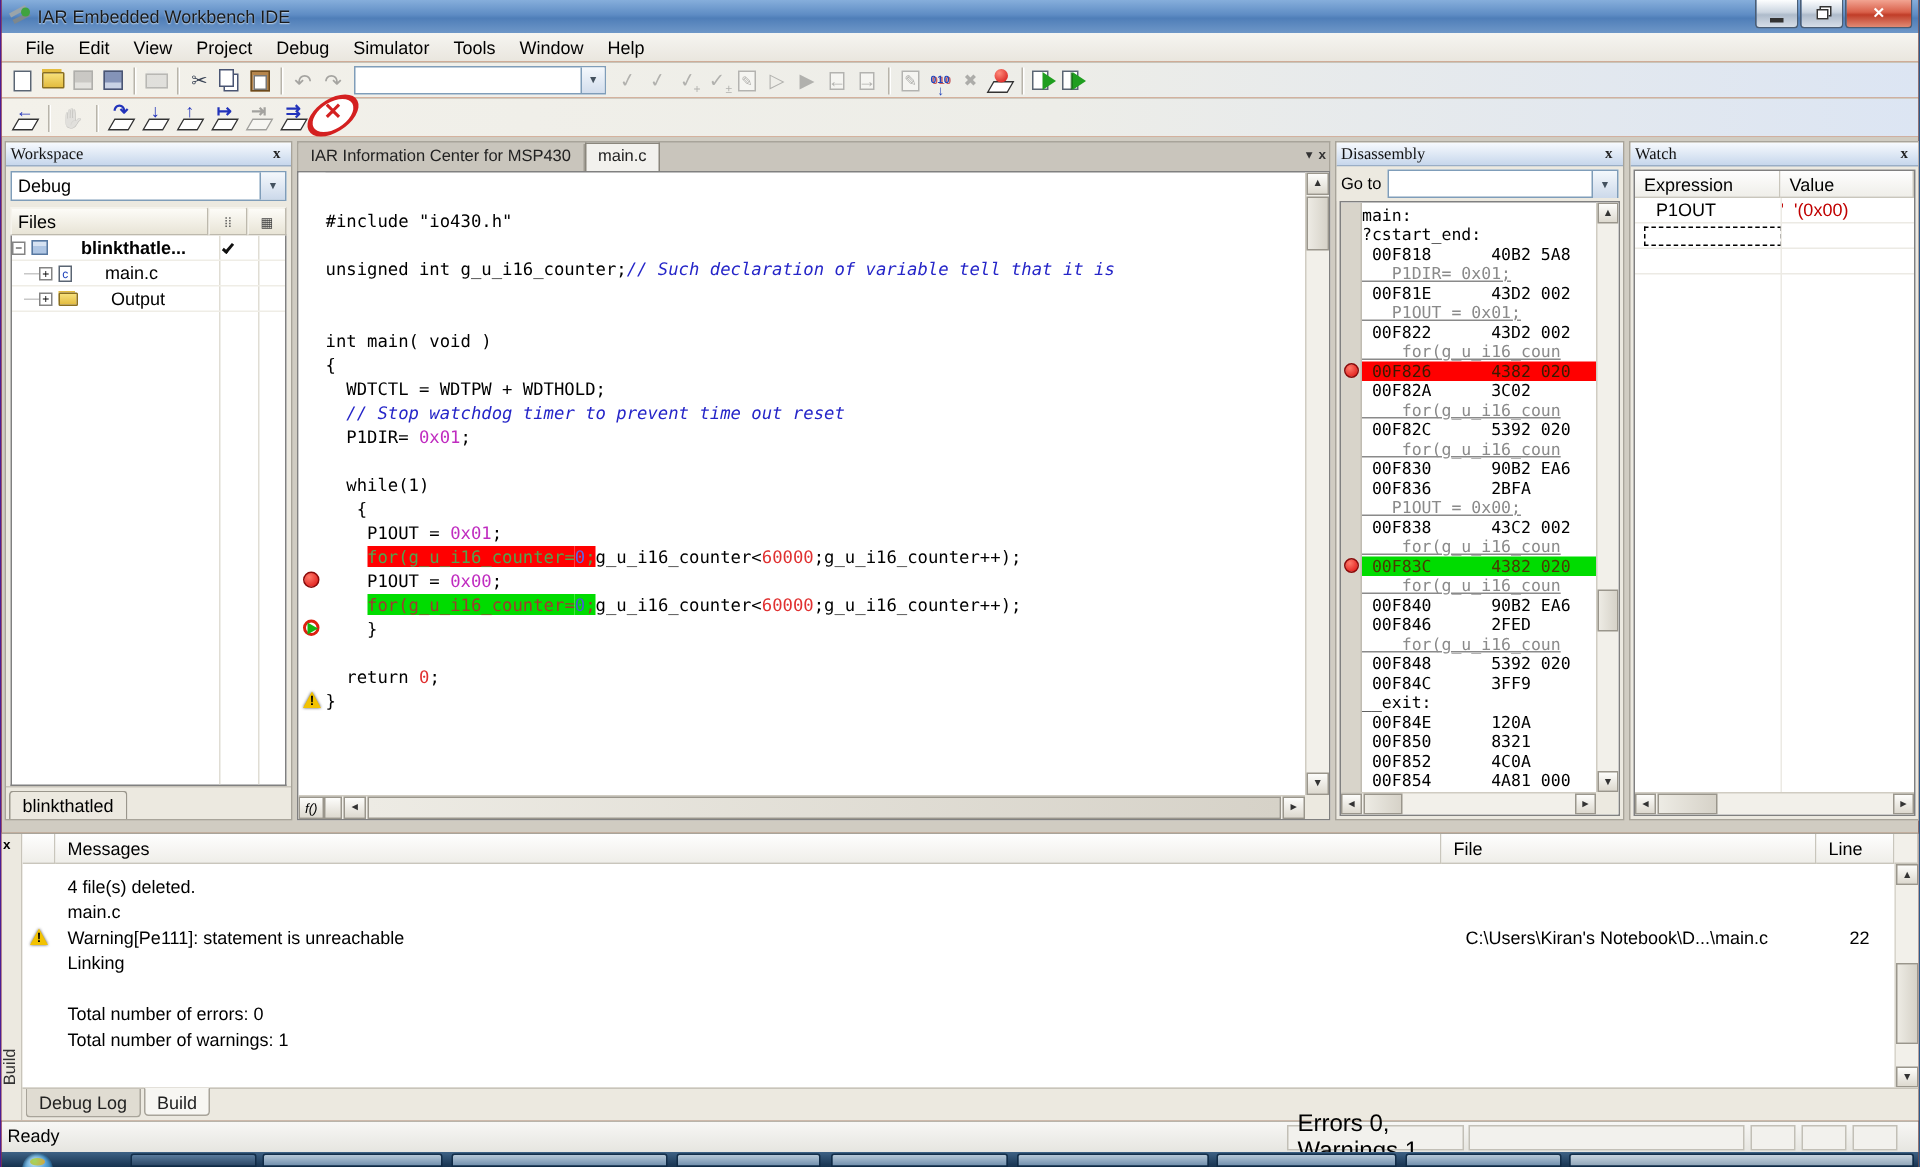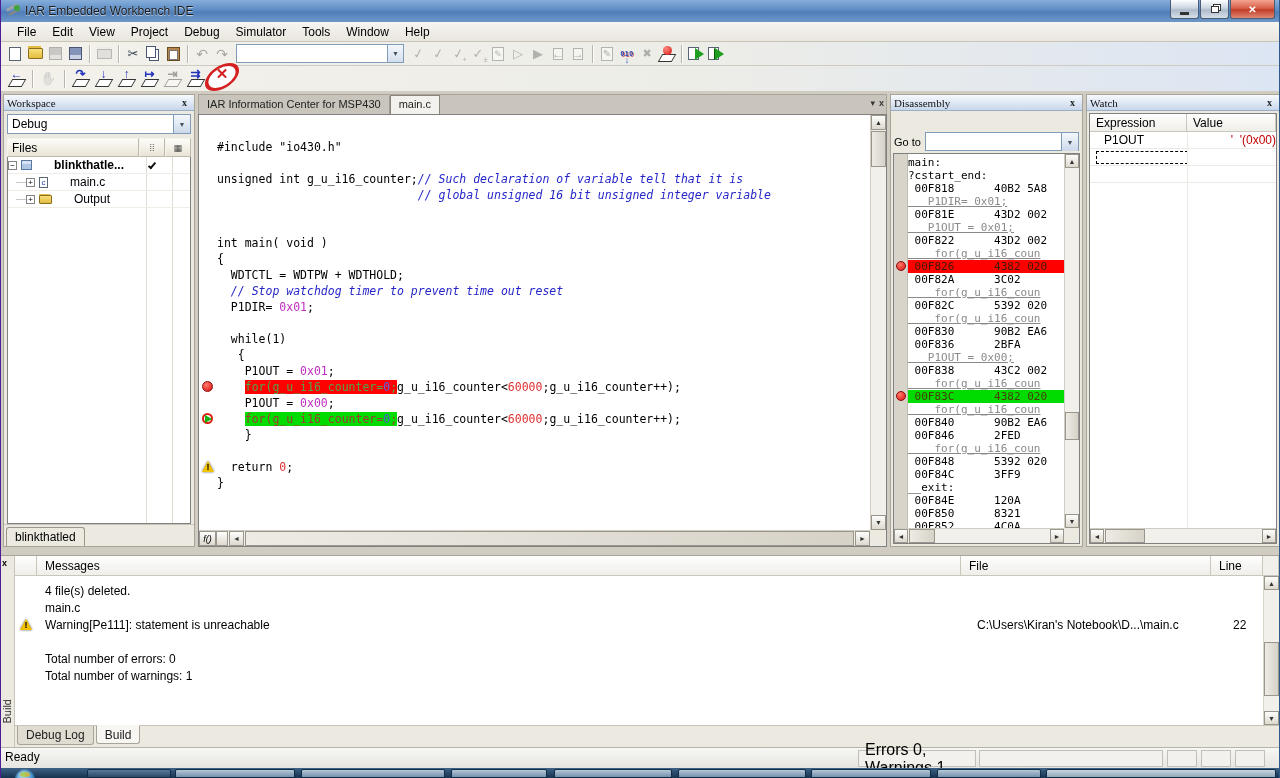--- a/index.html
+++ b/index.html
@@ -155,21 +155,21 @@
   .sb-btn{position:absolute;width:15px;height:15px;background:linear-gradient(#FDFDFB,#DDD9CF);border:1px solid #9A968C;
     display:flex;align-items:center;justify-content:center;font-size:7px;color:#333;}
   .sb-thumb{position:absolute;background:linear-gradient(90deg,#EDEBE4,#D6D2C8);border:1px solid #9A968C;}
   .sb-h{position:absolute;left:0;right:0;bottom:0;height:16px;background:#F2F0EA;border-top:1px solid #D0CCC2;}
   .corner{position:absolute;right:0;bottom:0;width:16px;height:16px;background:#ECE9E0;}
   .fn-btn{position:absolute;left:0;bottom:0;width:17px;height:15px;background:linear-gradient(#FDFDFB,#DDD9CF);border:1px solid #9A968C;
     font-size:9px;font-style:italic;display:flex;align-items:center;justify-content:center;}
 
   
   .dis-pane{left:889px;top:2px;width:193px;height:453px;}
-  .goto-row{height:23px;display:flex;align-items:center;padding:2px 3px;gap:4px;background:#ECE9E0;margin-top:19px;}
+  .goto-row{height:23px;display:flex;align-items:center;padding:2px 3px;gap:4px;background:#ECE9E0;}
   .goto-row .goto-label{font-size:11px;}
   .goto-row .combo{flex:1;height:19px;}
   .dis-body{flex:1;position:relative;background:#FFF;border:1px solid #808080;margin:0 2px 2px 2px;overflow:hidden;}
   .dis-margin{position:absolute;left:0;top:0;bottom:15px;width:14px;background:#D8D4CA;border-right:1px solid #C0BCB2;z-index:2;}
   .dis-rows{position:absolute;left:14px;top:0;right:15px;bottom:15px;overflow:hidden;padding-top:2px;
     font-family:"DejaVu Sans Mono","Liberation Mono",monospace;font-size:11px;line-height:13px;}
   .dis-row{height:13px;white-space:pre;}
   .dr-l{color:#000;}
   .dr-i{color:#000;}
   .dr-s{color:#8A8A8A;text-decoration:underline;}
@@ -180,21 +180,21 @@
   
   .watch-pane{left:1085px;top:2px;width:194px;height:453px;}
   .watch-body{flex:1;position:relative;background:#FFF;border:1px solid #808080;margin:2px;overflow:hidden;}
   .watch-header{display:flex;height:18px;}
   .wh-cell{background:linear-gradient(#FEFEFE,#EFEEE9);border-right:1px solid #C9C6BC;border-bottom:1px solid #C9C6BC;
     font-size:12px;display:flex;align-items:center;padding-left:6px;}
   .wh-exp{width:97px;}
   .wh-val{flex:1;}
   .watch-row{display:flex;height:17px;border-bottom:1px solid #ECEAE4;font-size:12px;align-items:center;}
   .wr-exp{width:97px;padding-left:14px;}
-  .wr-val{flex:1;color:#C00000;white-space:pre;margin-left:44px;}
+  .wr-val{flex:1;color:#C00000;white-space:pre;}
   .watch-sel{position:absolute;left:6px;top:37px;width:92px;height:13px;border:1px dashed #000;}
   .watch-grid-line{position:absolute;top:18px;bottom:15px;left:97px;width:1px;background:#ECEAE4;}
 
   
   .build-panel{position:absolute;left:0;top:555px;width:100%;height:192px;background:#ECE9E0;border-top:1px solid #A8A49A;}
   .rail{position:absolute;left:0;top:0;bottom:0;width:14px;background:#ECE9E0;border-right:1px solid #C8C4BA;}
   .rail-x{position:absolute;left:1px;top:2px;font-size:9px;font-weight:bold;}
   .rail-label{position:absolute;left:0px;bottom:24px;writing-mode:vertical-rl;transform:rotate(180deg);font-size:11px;color:#333;}
   .msg-area{position:absolute;left:14px;top:0;right:0;bottom:22px;background:#FFF;overflow:hidden;}
   .msg-header{display:flex;height:20px;}
@@ -379,21 +379,20 @@
         <div class="ed-margin" id="ed-margin">
             <div class="mi mi-bp" style="top: 266px;"></div>
             <div class="mi mi-cur" style="top: 298px;"></div>
             <div class="mi mi-warn" style="top: 346px;"></div>
           </div>
         <div class="code" id="code">
             <div class="code-line"></div>
             <div class="code-line"><span class="sg-t">#include "io430.h"</span></div>
             <div class="code-line"></div>
             <div class="code-line"><span class="sg-t">unsigned int g_u_i16_counter;</span><span class="sg-c">// Such declaration of variable tell that it is</span></div>
-            <div class="code-line"><span class="sg-t">                             </span><span class="sg-c">// global unsigned 16 bit unsigned integer variable</span></div>
             <div class="code-line"></div>
             <div class="code-line"></div>
             <div class="code-line"><span class="sg-t">int main( void )</span></div>
             <div class="code-line"><span class="sg-t">{</span></div>
             <div class="code-line"><span class="sg-t">  WDTCTL = WDTPW + WDTHOLD;</span></div>
             <div class="code-line"><span class="sg-t">  </span><span class="sg-c">// Stop watchdog timer to prevent time out reset</span></div>
             <div class="code-line"><span class="sg-t">  P1DIR= </span><span class="sg-nh">0x01</span><span class="sg-t">;</span></div>
             <div class="code-line"></div>
             <div class="code-line"><span class="sg-t">  while(1)</span></div>
             <div class="code-line"><span class="sg-t">   {</span></div>
@@ -544,20 +543,26 @@
           <div class="msg-row">
             <span class="mr-ico">
               <span class="msg-warn-tri"></span>
             </span>
             <span class="mr-msg">Warning[Pe111]: statement is unreachable</span>
             <span class="mr-file">C:\Users\Kiran's Notebook\D...\main.c</span>
             <span class="mr-line">22</span>
           </div>
           <div class="msg-row">
             <span class="mr-ico"></span>
+            <span class="mr-msg">Linking</span>
+            <span class="mr-file"></span>
+            <span class="mr-line"></span>
+          </div>
+          <div class="msg-row">
+            <span class="mr-ico"></span>
             <span class="mr-msg"></span>
             <span class="mr-file"></span>
             <span class="mr-line"></span>
           </div>
           <div class="msg-row">
             <span class="mr-ico"></span>
             <span class="mr-msg">Total number of errors: 0</span>
             <span class="mr-file"></span>
             <span class="mr-line"></span>
           </div>

